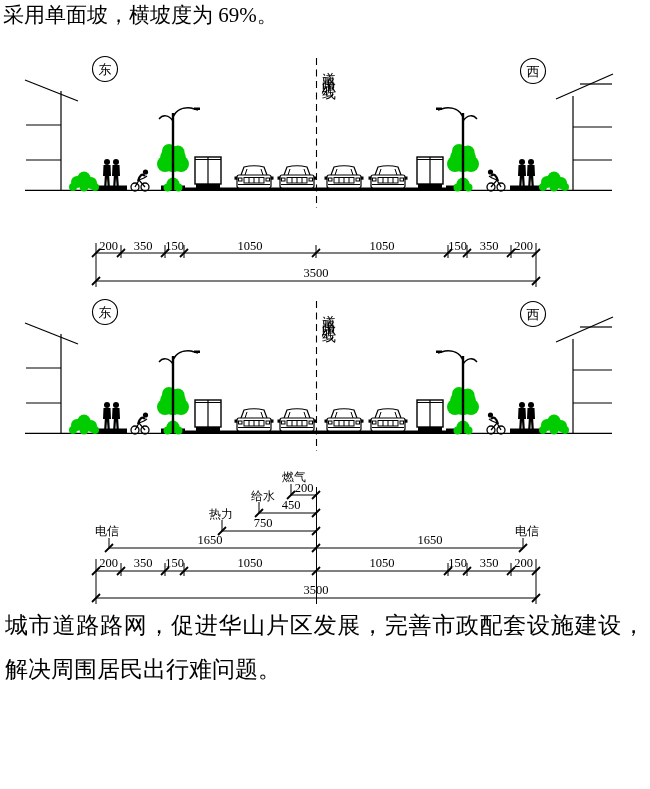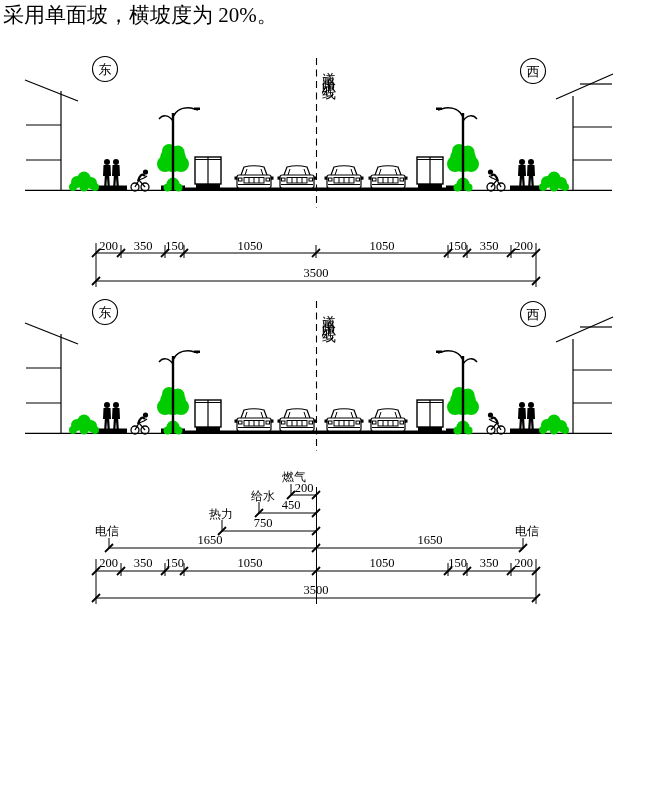--- a/index.html
+++ b/index.html
@@ -16,21 +16,21 @@
   .cn{font-family:"Liberation Serif",serif;font-size:13px;fill:#000;stroke:none;text-anchor:middle;}
   .vtext{writing-mode:vertical-rl;text-orientation:upright;font-size:14px;letter-spacing:3.5px;text-anchor:start;}
   .dimnum{font-family:"Liberation Serif",serif;font-size:12.5px;fill:#000;stroke:none;text-anchor:middle;}
   .dimcn{font-family:"Liberation Serif",serif;font-size:12px;fill:#000;stroke:none;text-anchor:middle;}
   .thin{stroke:#000;stroke-width:1;fill:none;}
   .slash{stroke:#000;stroke-width:1.8;fill:none;}
 </style>
 </head>
 <body>
 
-<p class="intro">采用单面坡，横坡度为 20%。</p>
+<p class="intro">采用单面坡，横坡度为 69%。</p>
 
 <svg width="650" height="789" viewBox="0 0 650 789">
   <defs>
     <g id="tree" stroke="none" fill="#00cc00">
       <circle cx="0" cy="-32" r="13"></circle>
       <circle cx="-8" cy="-27" r="8"></circle>
       <circle cx="8" cy="-27" r="8"></circle>
       <circle cx="-4" cy="-40" r="7"></circle>
       <circle cx="5" cy="-39" r="6.5"></circle>
       <circle cx="0" cy="-7" r="6.5"></circle>
@@ -184,13 +184,15 @@
     <text class="dimnum" x="250" y="567">1050</text>
     <text class="dimnum" x="382" y="567">1050</text>
     <text class="dimnum" x="457.5" y="567">150</text>
     <text class="dimnum" x="489" y="567">350</text>
     <text class="dimnum" x="523.5" y="567">200</text>
     <text class="dimnum" x="316" y="594">3500</text>
   </g>
 </svg>
 
 <div class="para">
+  <div class="pline j">城市道路路网，促进华山片区发展，完善市政配套设施建设，</div>
+  <div class="pline">解决周围居民出行难问题。</div>
 </div>
 
 </body></html>

